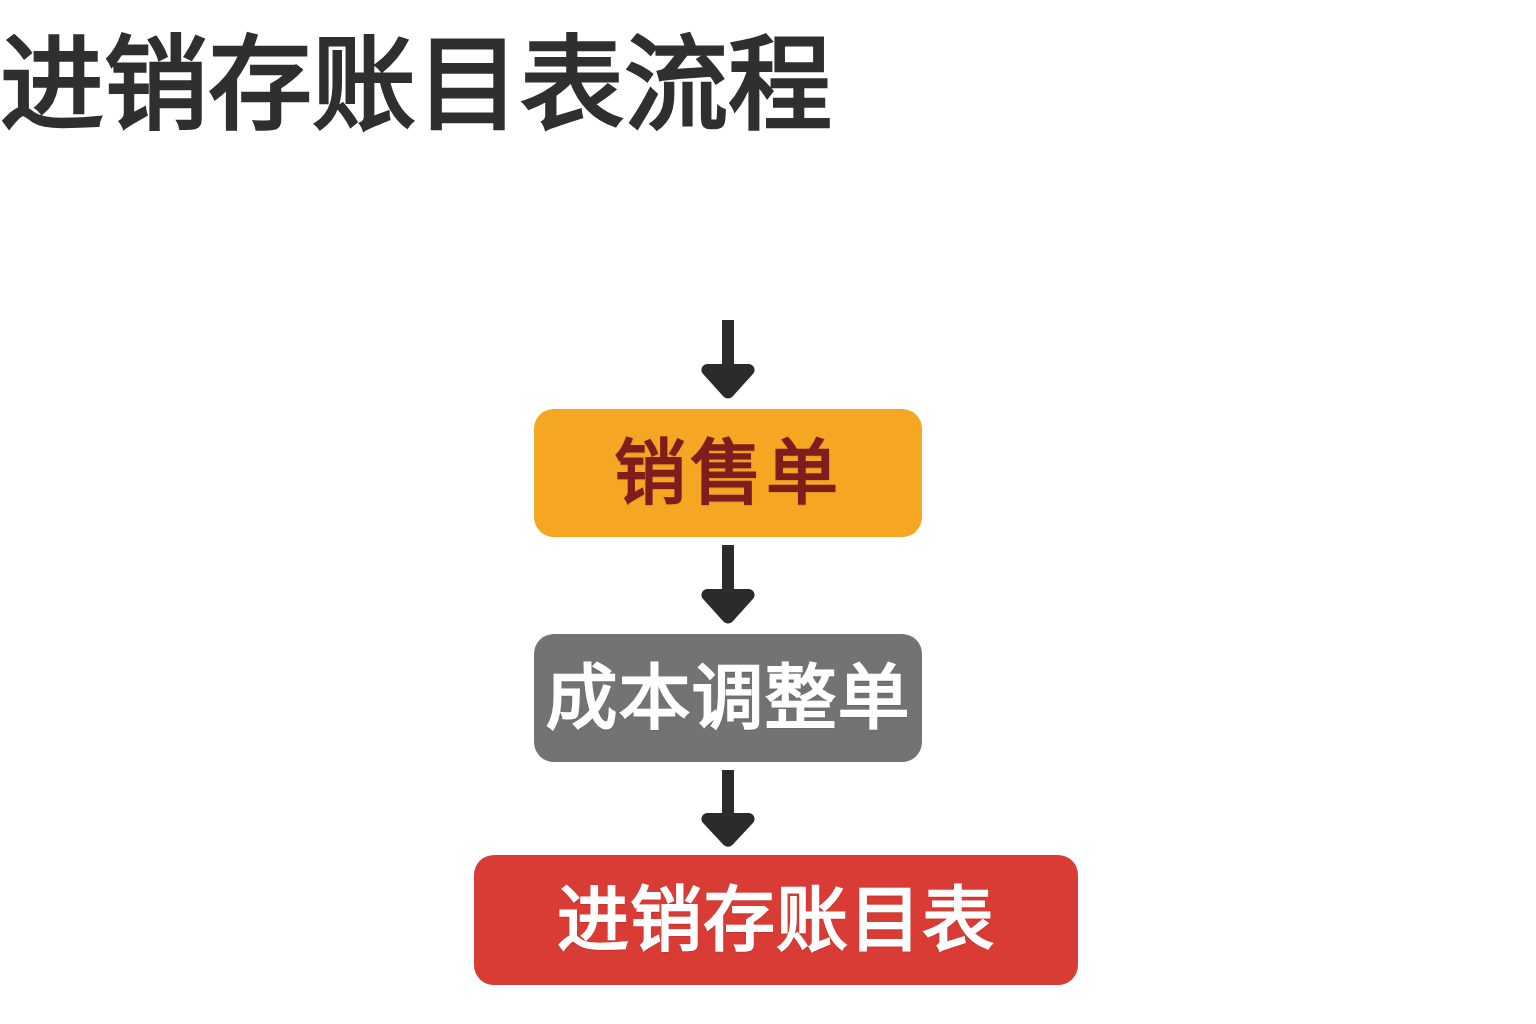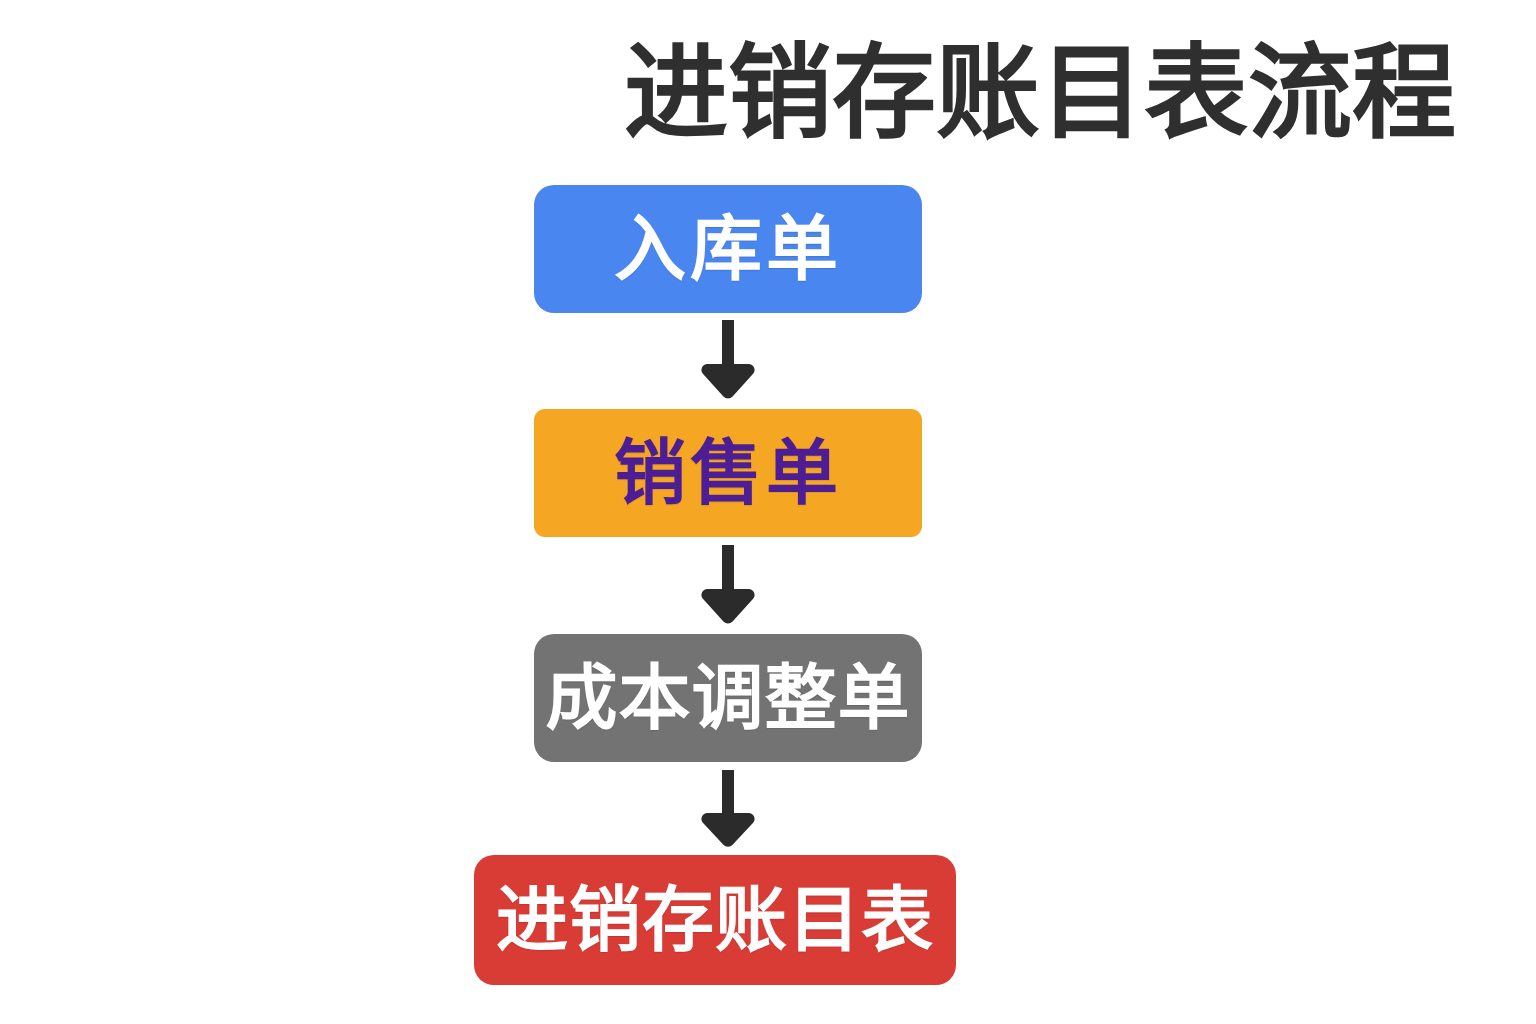--- a/index.html
+++ b/index.html
@@ -19,23 +19,23 @@
     position: relative;
     width: 1536px;
     height: 1024px;
     background: #ffffff;
   }
 
   
   .flow-title {
     position: absolute;
     left: 0;
-    top: 34px;
+    top: 26px;
     width: 1456px;           
-    text-align: right;
+    text-align: left;
     color: #2f2f2f;
     font-size: 104px;
     line-height: 118px;
     font-weight: 700;
     letter-spacing: 0px;
     white-space: nowrap;
     font-family: "DejaVu Sans", "Liberation Sans", sans-serif;
   }
 
   
@@ -82,21 +82,21 @@
     height: 128px;
     background: #4caf40;
     font-size: 72px;
     line-height: 78px;
     letter-spacing: 1px;
   }
 
   .node-ledger {
     left: 474px;
     top: 855px;
-    width: 482px;
+    width: 604px;
     height: 130px;
     background: #d93b35;
     font-size: 72px;
     line-height: 78px;
     letter-spacing: 1px;
   }
 
   
   .arrow {
     position: absolute;
@@ -109,31 +109,28 @@
 
   .arrow svg { display: block; width: 100%; height: 100%; }
 </style>
 </head>
 <body>
 
 <div class="flow-canvas" style="background: rgb(255, 255, 255);">
 
   <div class="flow-title" style="color: rgb(47, 47, 47);">进销存账目表流程</div>
 
-  <div class="node node-inbound" style="background: rgb(74, 134, 239); color: rgb(255, 255, 255);">
-    <span>入库单</span>
-  </div>
 
   <div class="arrow arrow-1">
     <svg viewBox="0 0 56 82" xmlns="http://www.w3.org/2000/svg" aria-hidden="true">
       <path d="M22 0 h12 v44 h14.5 a6 6 0 0 1 4.4 10.1 L32.6 76.5 a6.4 6.4 0 0 1 -9.2 0 L3.1 54.1 A6 6 0 0 1 7.5 44 H22 Z" fill="#2b2b2b"></path>
     </svg>
   </div>
 
-  <div class="node node-sales" style="background: rgb(245, 166, 35); color: #4c1d95; border-radius: 11px;">
+  <div class="node node-sales" style="background: rgb(245, 166, 35); color: #7f1d1d;">
     <span>销售单</span>
   </div>
 
   <div class="arrow arrow-2">
     <svg viewBox="0 0 56 82" xmlns="http://www.w3.org/2000/svg" aria-hidden="true">
       <path d="M22 0 h12 v44 h14.5 a6 6 0 0 1 4.4 10.1 L32.6 76.5 a6.4 6.4 0 0 1 -9.2 0 L3.1 54.1 A6 6 0 0 1 7.5 44 H22 Z" fill="#2b2b2b"></path>
     </svg>
   </div>
 
   <div class="node node-cost-adjust" style="background: #737373; color: rgb(255, 255, 255);">

